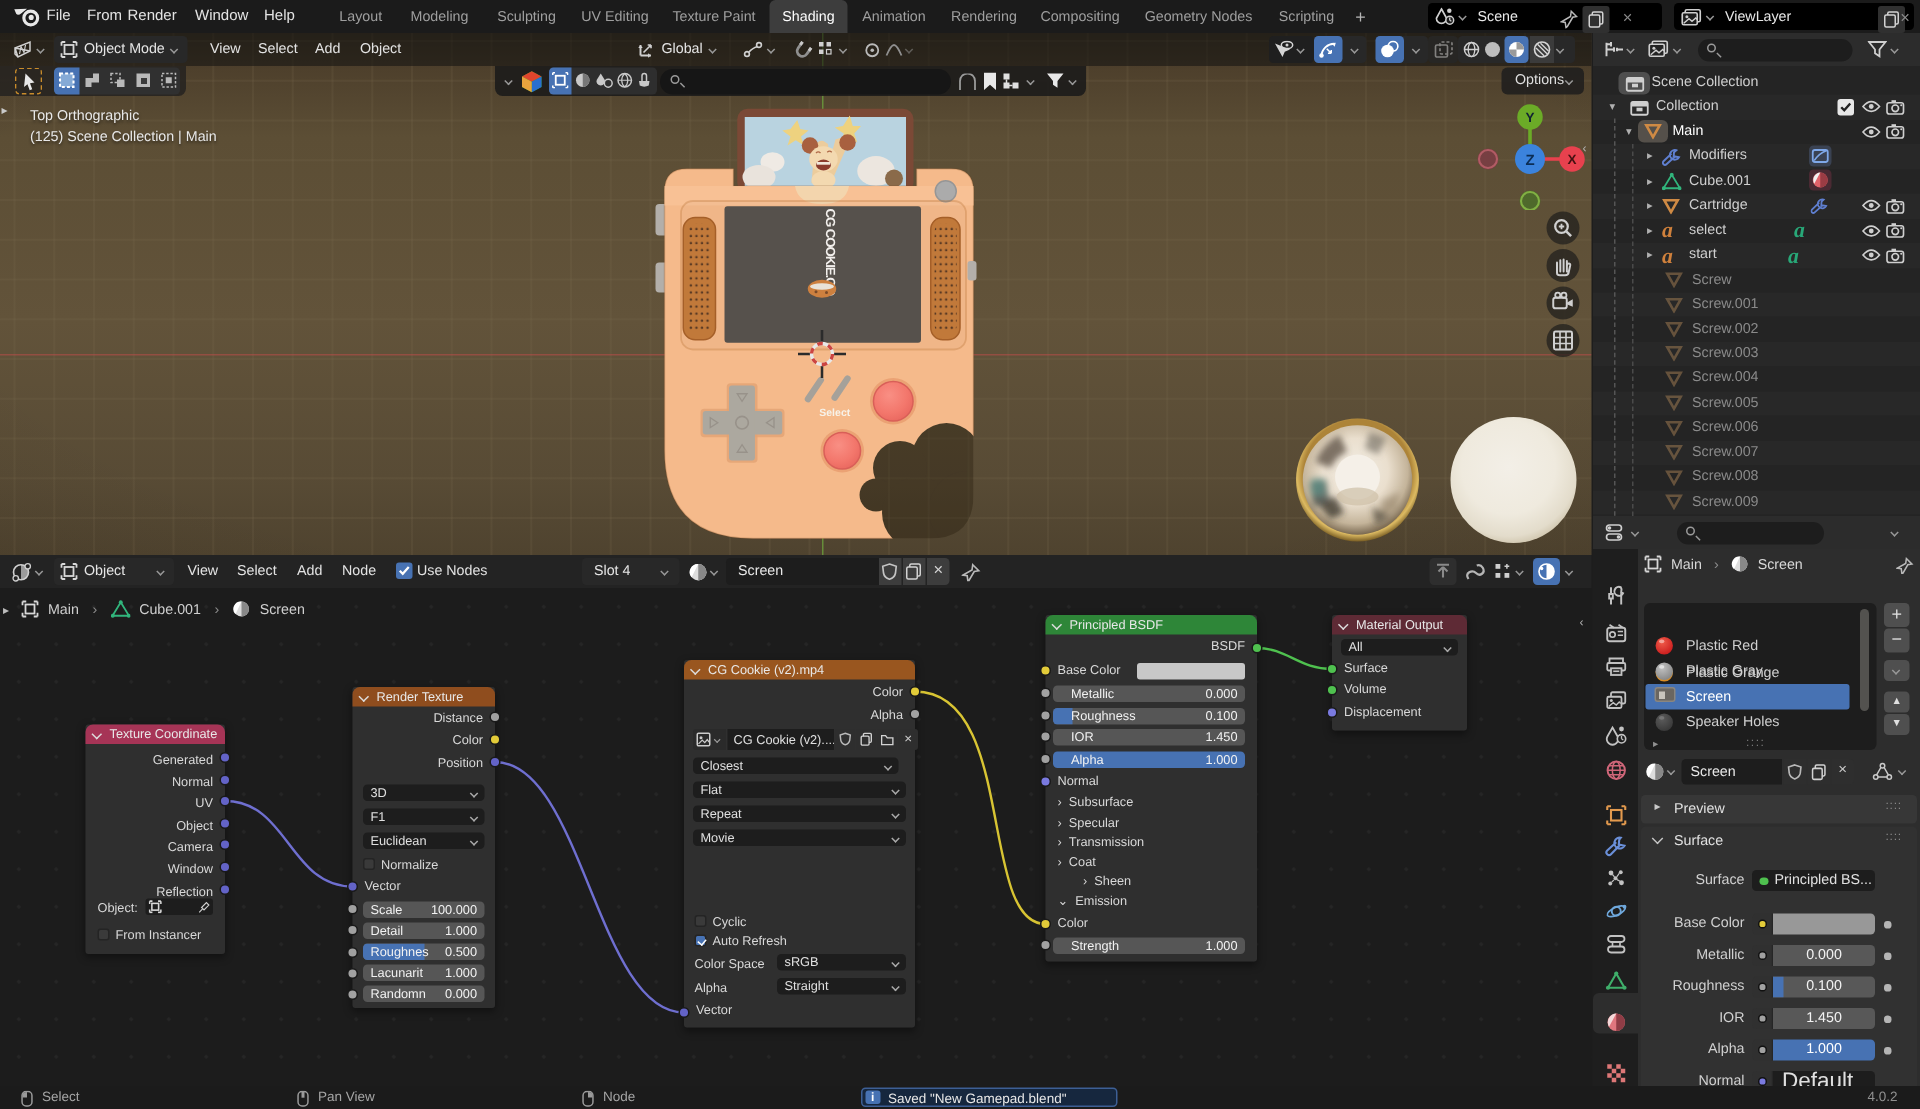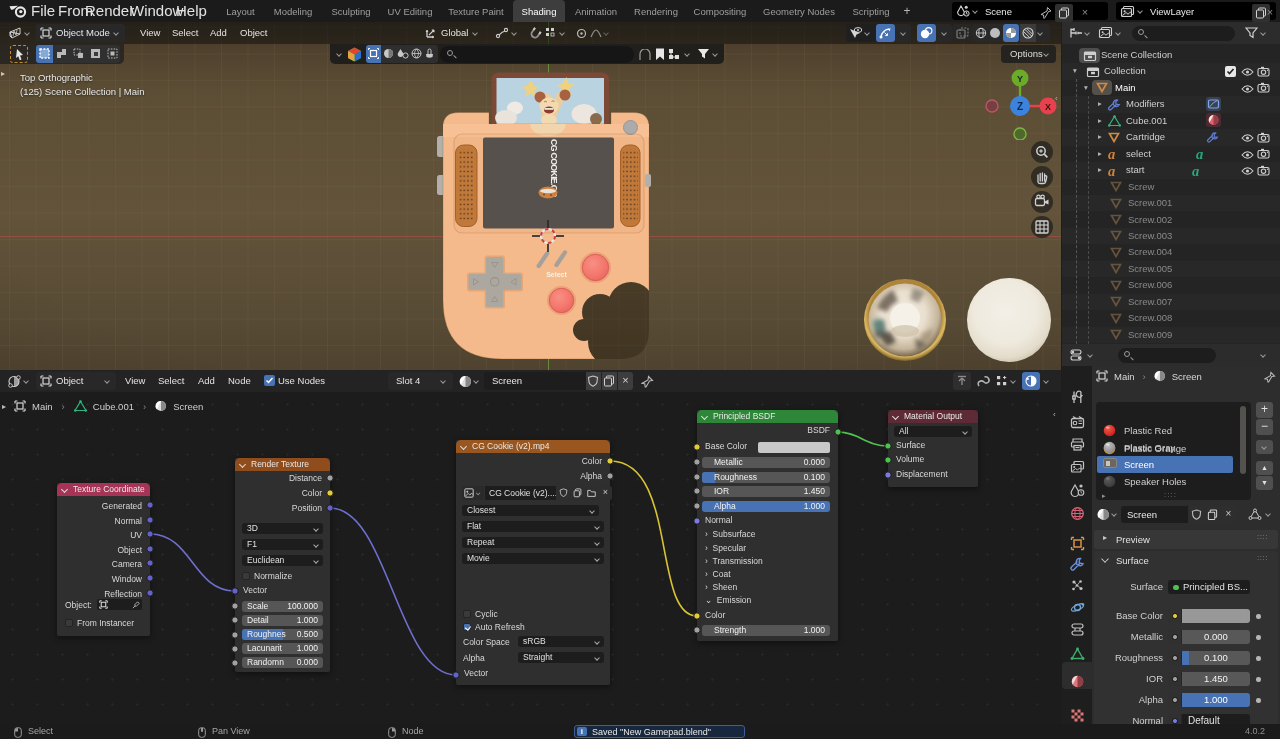--- a/index.html
+++ b/index.html
@@ -2,21 +2,21 @@
 <html><head>
 <meta charset="utf-8">
 <style>
 *{margin:0;padding:0;box-sizing:border-box;}
 html,body{width:1280px;height:739px;overflow:hidden;background:#1d1d1d;}
 body{font-family:"Liberation Sans",sans-serif;color:#d4d4d4;font-size:9px;-webkit-font-smoothing:antialiased;}
 #app{position:absolute;top:0;left:0;width:1280px;height:739px;}
 .abs{position:absolute !important;}
 
 #topbar{position:absolute;top:0;left:0;width:1280px;height:22px;background:#1b1b1b;}
-#topbar .menu{position:absolute;top:0;height:22px;line-height:22px;color:#e3e3e3;font-size:15px;}
+#topbar .menu{position:absolute;top:0;height:22px;line-height:22px;color:#e3e3e3;font-size:10px;}
 .tab{position:absolute;top:0;height:22px;line-height:23px;color:#9f9f9f;font-size:9.5px;text-align:center;}
 .tab.active{background:#3d3d3d;color:#fdfdfd;border-radius:4px 4px 0 0;}
 .idpill{position:absolute;top:2px;height:18px;background:#000000;border-radius:3px;display:flex;align-items:center;}
 
 .chev{display:inline-block;width:7px;height:7px;position:relative;}
 .chev:after{content:"";position:absolute;left:1px;top:1px;width:3px;height:3px;border-right:1px solid #999;border-bottom:1px solid #999;transform:rotate(45deg);}
 
 #viewport{position:absolute;top:22px;left:0;width:1061px;height:348px;overflow:hidden;
  background:linear-gradient(180deg,#3a3122 0%,#4e402c 7%,#5c4e35 20%,#62533a 55%,#584b35 85%,#4f432f 100%);}
 #vpvig{position:absolute;top:0;left:0;width:100%;height:100%;background:radial-gradient(95% 115% at 50% 44%, rgba(0,0,0,0) 55%, rgba(22,15,6,0.16) 100%);}
@@ -750,21 +750,21 @@
         </div>
       <div class="nslider abs" style="left:5px;top:90.5px;width:128px;padding-left:12px;background:#4772b3">
           <span>Alpha</span>
           <span>1.000</span>
         </div>
       <div class="abs" style="left:8px;top:105px">Normal</div>
       <div class="abs" style="left:8px;top:119px;color:#d9d9d9">› &nbsp;Subsurface</div>
       <div class="abs" style="left:8px;top:132.5px">› &nbsp;Specular</div>
       <div class="abs" style="left:8px;top:146px">› &nbsp;Transmission</div>
       <div class="abs" style="left:8px;top:159px">› &nbsp;Coat</div>
-      <div class="abs" style="left:8px;top:172px">› &nbsp;Sheen</div>
+      <div class="abs" style="left:25px;top:172px">› &nbsp;Sheen</div>
       <div class="abs" style="left:8px;top:185px">⌄ &nbsp;Emission</div>
       <div class="abs" style="left:8px;top:200px">Color</div>
       <div class="nslider abs" style="left:5px;top:214.5px;width:128px;padding-left:12px">
           <span>Strength</span>
           <span>1.000</span>
         </div>
     </div>
 
     <div class="node" style="left:888px;top:18px;width:90px;height:77px">
       <div class="nhead" style="background:#5e2a35">Material Output</div>
@@ -1296,21 +1296,21 @@
                 <i style="position:absolute;left:4px;top:4px;width:5.5px;height:5.5px;border-radius:50%;background:#a1a1a1;border:0.5px solid #111"></i>
               </span>
               <span style="position:absolute;left:90px;top:0;width:68px;height:14px;background:#4772b3;border-radius:0 3px 3px 0;color:#fff;font-size:9.5px;text-align:center;line-height:14px">1.000</span>
               <span style="position:absolute;left:164px;top:5px;width:4.5px;height:4.5px;border-radius:50%;background:#b5b5b5"></span>
             </div>
             <div style="position:absolute;left:0;top:348px;width:188px;height:14px">
               <span style="position:absolute;left:0;top:0;width:71px;text-align:right;font-size:9.5px;color:#d0d0d0;line-height:14px">Normal</span>
               <span style="position:absolute;left:76px;top:0;width:14px;height:14px;background:#303030;border-radius:3px 0 0 3px;border-right:1px solid #262626">
                 <i style="position:absolute;left:4px;top:4px;width:5.5px;height:5.5px;border-radius:50%;background:#7a7ae0;border:0.5px solid #111"></i>
               </span>
-              <span style="position:absolute;left:90px;top:0;width:68px;height:14px;background:#1d1d1d;border-radius:0 3px 3px 0;color:#e0e0e0;font-size:10px;line-height:14px;padding-left:6px">Default</span>
+              <span style="position:absolute;left:90px;top:0;width:68px;height:14px;background:#1d1d1d;border-radius:0 3px 3px 0;color:#e0e0e0;font-size:15px;line-height:14px;padding-left:6px">Default</span>
             </div>
           </div>
         </div>
     </div>
   </div>
   <div id="statusbar">
     <svg class="abs" style="left:14px;top:2.5px" width="8" height="11" viewBox="0 0 8 11">
         <rect x="0.7" y="0.7" width="6.6" height="9.6" rx="2.6" fill="none" stroke="#9a9a9a" stroke-width="1"></rect>
         <path d="M1 3 Q1 1 4 1 L4 4.6 L1 4.6 Z" fill="#9a9a9a"></path>
       </svg>

